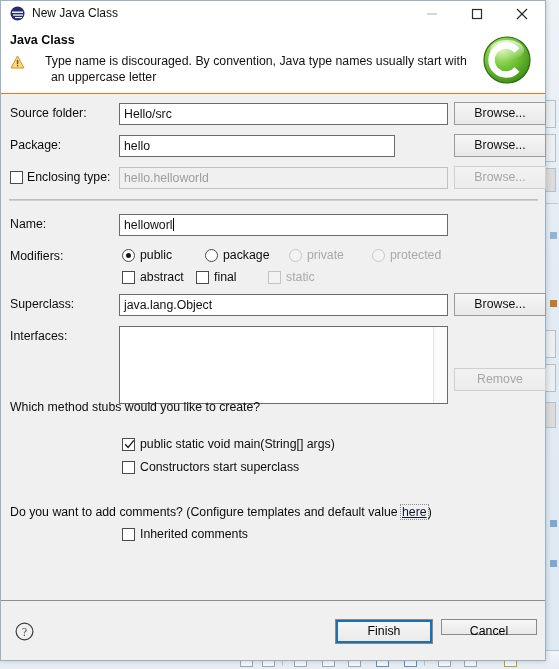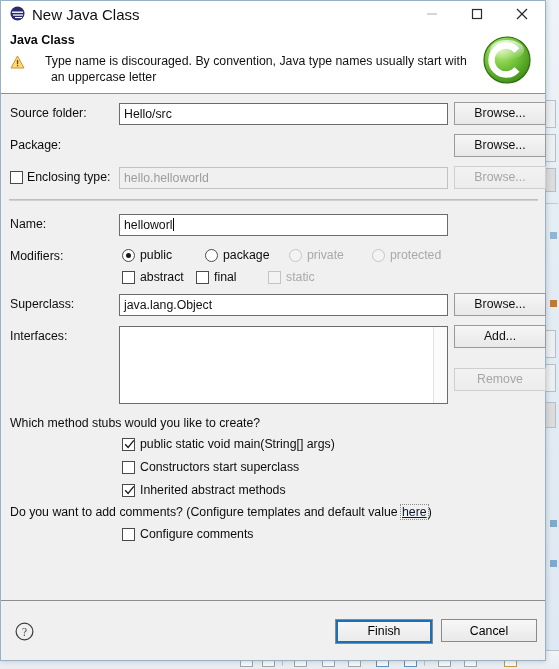--- a/index.html
+++ b/index.html
@@ -24,21 +24,21 @@
   #bg-toolbar .tb-sep{position:absolute;top:3px;width:1px;height:12px;background:#bcc6d0;}
 
   
   #dialog{position:absolute;left:0;top:0;width:546px;height:661px;
     background:#f0f0f0;border:1px solid #9ab0c4;box-sizing:border-box;
     box-shadow:0 0 6px rgba(0,0,0,.20);}
 
   
   #titlebar{height:26px;background:#ffffff;position:relative;}
   #app-icon{position:absolute;left:9px;top:5px;width:15px;height:15px;}
-  #title-text{position:absolute;left:31px;top:5px;font-size:15px;color:#0f0f0f;}
+  #title-text{position:absolute;left:31px;top:5px;font-size:12px;color:#0f0f0f;}
   .winbtn{position:absolute;top:0;width:45px;height:26px;cursor:default;}
   .winbtn svg{position:absolute;left:50%;top:50%;transform:translate(-50%,-50%);}
   #btn-min{right:91px;} #btn-max{right:46px;} #btn-close{right:1px;}
 
   
   #header{position:relative;height:66px;background:#ffffff;
     border-bottom:1px solid #f97316;overflow:hidden;}
   #header-title{position:absolute;left:9px;top:6px;font-size:12.5px;font-weight:bold;color:#0b0b0b;}
   #warn-icon{position:absolute;left:9px;top:28px;width:15px;height:14px;}
   #header-msg{position:absolute;left:44px;top:26px;width:430px;font-size:12.3px;
@@ -87,21 +87,21 @@
     background:#fbfbfb;border-left:1px solid #e3e3e3;}
 
   
   #footer{position:absolute;left:0;bottom:0;width:100%;height:59px;background:#f0f0f0;
     border-top:1px solid #8d8d8d;}
   #help-icon{position:absolute;left:14px;top:21px;width:19px;height:19px;}
   #btn-finish{position:absolute;right:112px;top:18px;width:98px;height:25px;
     box-sizing:border-box;background:linear-gradient(180deg,#f7f7f7,#e9e9e9);
     border:1px solid #8a8a8a;outline:2px solid #1a6fb5;outline-offset:-3px;
     font-size:12.3px;text-align:center;line-height:23px;cursor:default;}
-  #btn-cancel{position:absolute;right:8px;top:18px;width:96px;height:23px;
+  #btn-cancel{position:absolute;right:8px;top:18px;width:96px;height:16px;
     box-sizing:border-box;background:linear-gradient(180deg,#f7f7f7,#e9e9e9);
     border:1px solid #8a8a8a;font-size:12.3px;text-align:center;line-height:23px;cursor:default;}
 </style>
 </head>
 <body>
 
 <div id="bg">
   <div class="bg-strip"></div>
   <div class="bg-box" style="top:100px;height:26px;"></div>
   <div class="bg-box" style="top:134px;height:26px;"></div>
@@ -198,20 +198,21 @@
   <div id="body">
 
     <div class="row" style="top:9px;">
       <span class="lbl">Source folder:</span>
       <div class="field" style="left:118px;width:329px;">Hello/src</div>
       <div class="btn" style="left:453px;top:-1px;">Browse...</div>
     </div>
 
     <div class="row" style="top:41px;">
       <span class="lbl">Package:</span>
+      <div class="field" style="left:118px;width:276px;">hello</div>
       <div class="btn" style="left:453px;top:-1px;">Browse...</div>
     </div>
 
     <div class="row" style="top:73px;">
       <span class="cbx" style="left:9px;top:4px;"></span>
       <span class="lbl" style="left:26px;">Enclosing type:</span>
       <div class="field disabled" style="left:118px;width:329px;">hello.helloworld</div>
       <div class="btn disabled" style="left:453px;top:-1px;">Browse...</div>
     </div>
 
@@ -253,54 +254,45 @@
       <span class="lbl">Superclass:</span>
       <div class="field" style="left:118px;width:329px;">java.lang.Object</div>
       <div class="btn" style="left:453px;top:-1px;">Browse...</div>
     </div>
 
     <div class="row" style="top:232px;height:64px;">
       <span class="lbl">Interfaces:</span>
       <div id="interfaces-list" style="left:118px;top:0px;width:329px;height:78px;">
         <div class="vscroll"></div>
       </div>
-      <div class="btn" style="left:453px;top:-1px;">Add...</div>
       <div class="btn disabled" style="left:453px;top:42px;">Remove</div>
     </div>
 
-    <div class="qtext" style="top:322px;">Which method stubs would you like to create?</div>
+    <div class="qtext" style="top:306px;">Which method stubs would you like to create?</div>
 
     <div class="row" style="top:341px;">
       <span class="cbx" style="left:121px;top:3px;">
         <svg width="11" height="11" viewBox="0 0 11 11">
             <path d="M1.2 5.2 4.1 8.4 9.8 1.4" fill="none" stroke="#1a1a1a" stroke-width="1.3"></path>
           </svg>
       </span>
       <span class="ctext" style="left:139px;top:2px;">public static void main(String[] args)</span>
     </div>
 
     <div class="row" style="top:364px;">
       <span class="cbx" style="left:121px;top:3px;"></span>
       <span class="ctext" style="left:139px;top:2px;">Constructors start superclass</span>
     </div>
 
-    <div class="row" style="top:387px;">
-      <span class="cbx" style="left:121px;top:3px;">
-        <svg width="11" height="11" viewBox="0 0 11 11">
-            <path d="M1.2 5.2 4.1 8.4 9.8 1.4" fill="none" stroke="#1a1a1a" stroke-width="1.3"></path>
-          </svg>
-      </span>
-      <span class="ctext" style="left:139px;top:2px;">Inherited abstract methods</span>
-    </div>
 
     <div class="qtext" style="top:411px;"><span>Do you want to add comments? (Configure templates and default value </span><span id="link-here">here</span><span>)</span></div>
 
     <div class="row" style="top:431px;">
       <span class="cbx" style="left:121px;top:3px;"></span>
-      <span class="ctext" style="left:139px;top:2px;">Configure comments</span>
+      <span class="ctext" style="left:139px;top:2px;">Inherited comments</span>
     </div>
 
   </div>
 
   <div id="footer">
     <span id="help-icon">
       <svg width="19" height="19" viewBox="0 0 19 19">
         <circle cx="9.5" cy="9.5" r="8.4" fill="none" stroke="#3c3c3c" stroke-width="1.2"></circle>
         <text x="9.5" y="13.6" font-family="Liberation Serif, serif" font-size="11.5" fill="#3c3c3c" text-anchor="middle">?</text>
       </svg>

